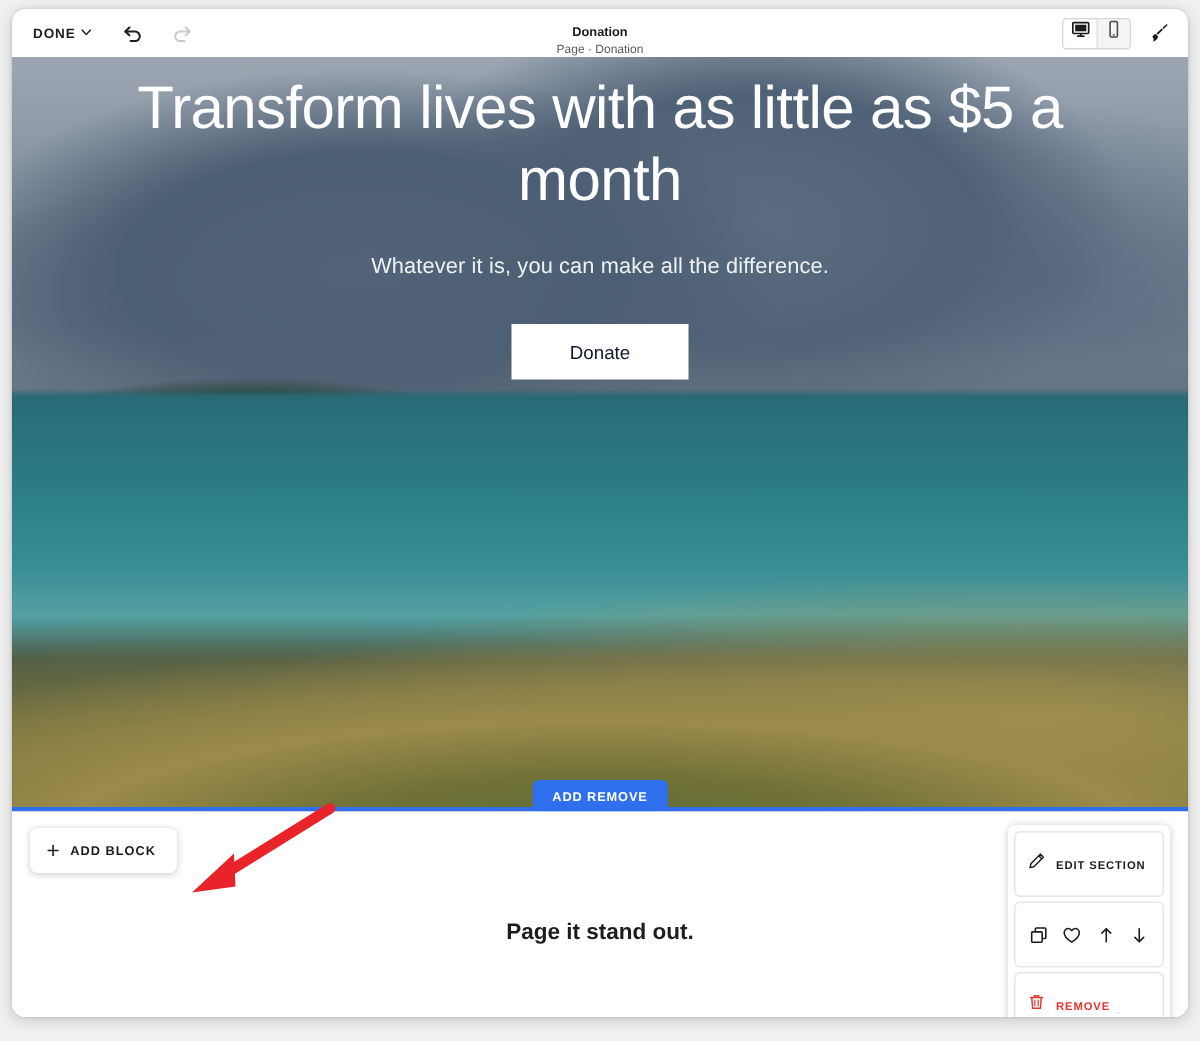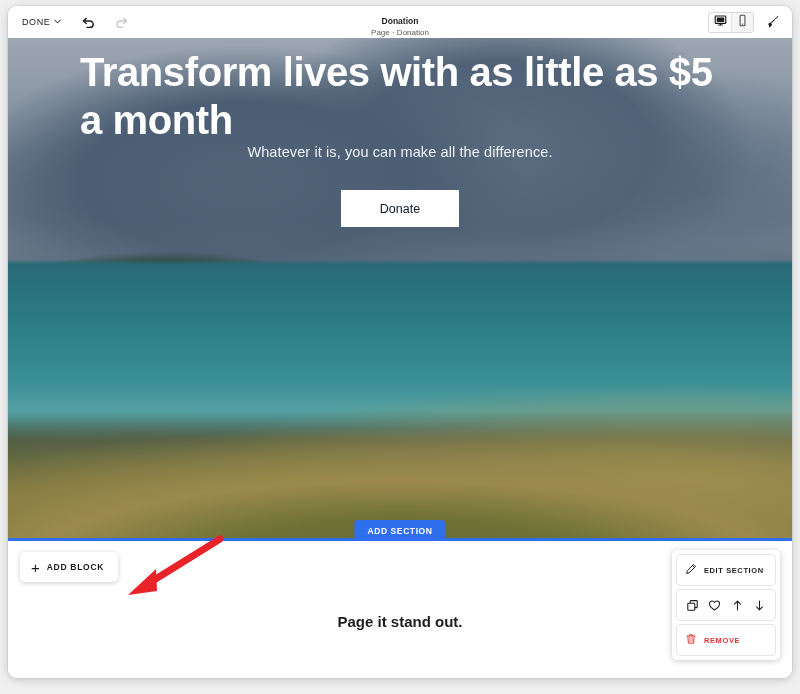--- a/index.html
+++ b/index.html
@@ -35,21 +35,21 @@
     padding: 0 10px;
   }
 
   .tb-left { display: flex; align-items: center; gap: 13px; }
 
   .done-btn {
     display: flex;
     align-items: center;
     gap: 4px;
     font-size: 9px;
-    font-weight: normal;
+    font-weight: bold;
     letter-spacing: 0.6px;
     color: #1c1c1c;
     cursor: pointer;
     padding: 3px 4px;
   }
   .done-btn .chev { font-size: 8px; line-height: 1; }
 
   .icon-btn {
     width: 20px; height: 20px;
     display: flex; align-items: center; justify-content: center;
@@ -156,25 +156,27 @@
     inset: 0;
     display: flex;
     flex-direction: column;
     align-items: center;
     padding-top: 10px;
   }
   #hero-title {
     color: #ffffff;
     font-size: 40px;
     line-height: 48px;
-    font-weight: bold;
+    font-weight: normal;
+    text-align: center;
     max-width: 640px;
     letter-spacing: -0.4px;
   }
   #hero-sub {
+    margin-top: 26px;
     color: #eef2f4;
     font-size: 14.5px;
     text-align: center;
     letter-spacing: 0.1px;
   }
   #donate-btn {
     margin-top: 30px;
     width: 118px;
     height: 37px;
     background: #ffffff;
@@ -266,21 +268,21 @@
     border-radius: 5px;
     box-shadow: 0 1px 6px rgba(0,0,0,0.22);
     padding: 4px;
     display: flex;
     flex-direction: column;
     gap: 3px;
   }
   .tool-row {
     border: 1px solid #e6e6e6;
     border-radius: 4px;
-    height: 32px;
+    height: 44px;
     display: flex;
     align-items: center;
     cursor: pointer;
     background: #fff;
   }
   .tool-row.with-label { padding: 0 8px; gap: 7px; }
   .tool-row .lbl {
     font-size: 7.5px;
     font-weight: bold;
     letter-spacing: 0.6px;
@@ -380,21 +382,21 @@
       <div class="photo"></div>
       <div class="photo-overlay"></div>
 
       <div id="hero-content">
         <h1 id="hero-title">Transform lives with as little as $5 a month</h1>
         <p id="hero-sub">Whatever it is, you can make all the difference.</p>
         <button id="donate-btn">Donate</button>
       </div>
 
       <div id="section-divider"></div>
-      <div id="add-section-btn">ADD SECTION</div>
+      <div id="add-section-btn">ADD REMOVE</div>
     </div>
 
     <div id="second-section">
 
       <div id="add-block-btn">
         <span class="plus">+</span>
         <span class="lbl">ADD BLOCK</span>
       </div>
 
       <div id="stand-out-text">Page it stand out.</div>

